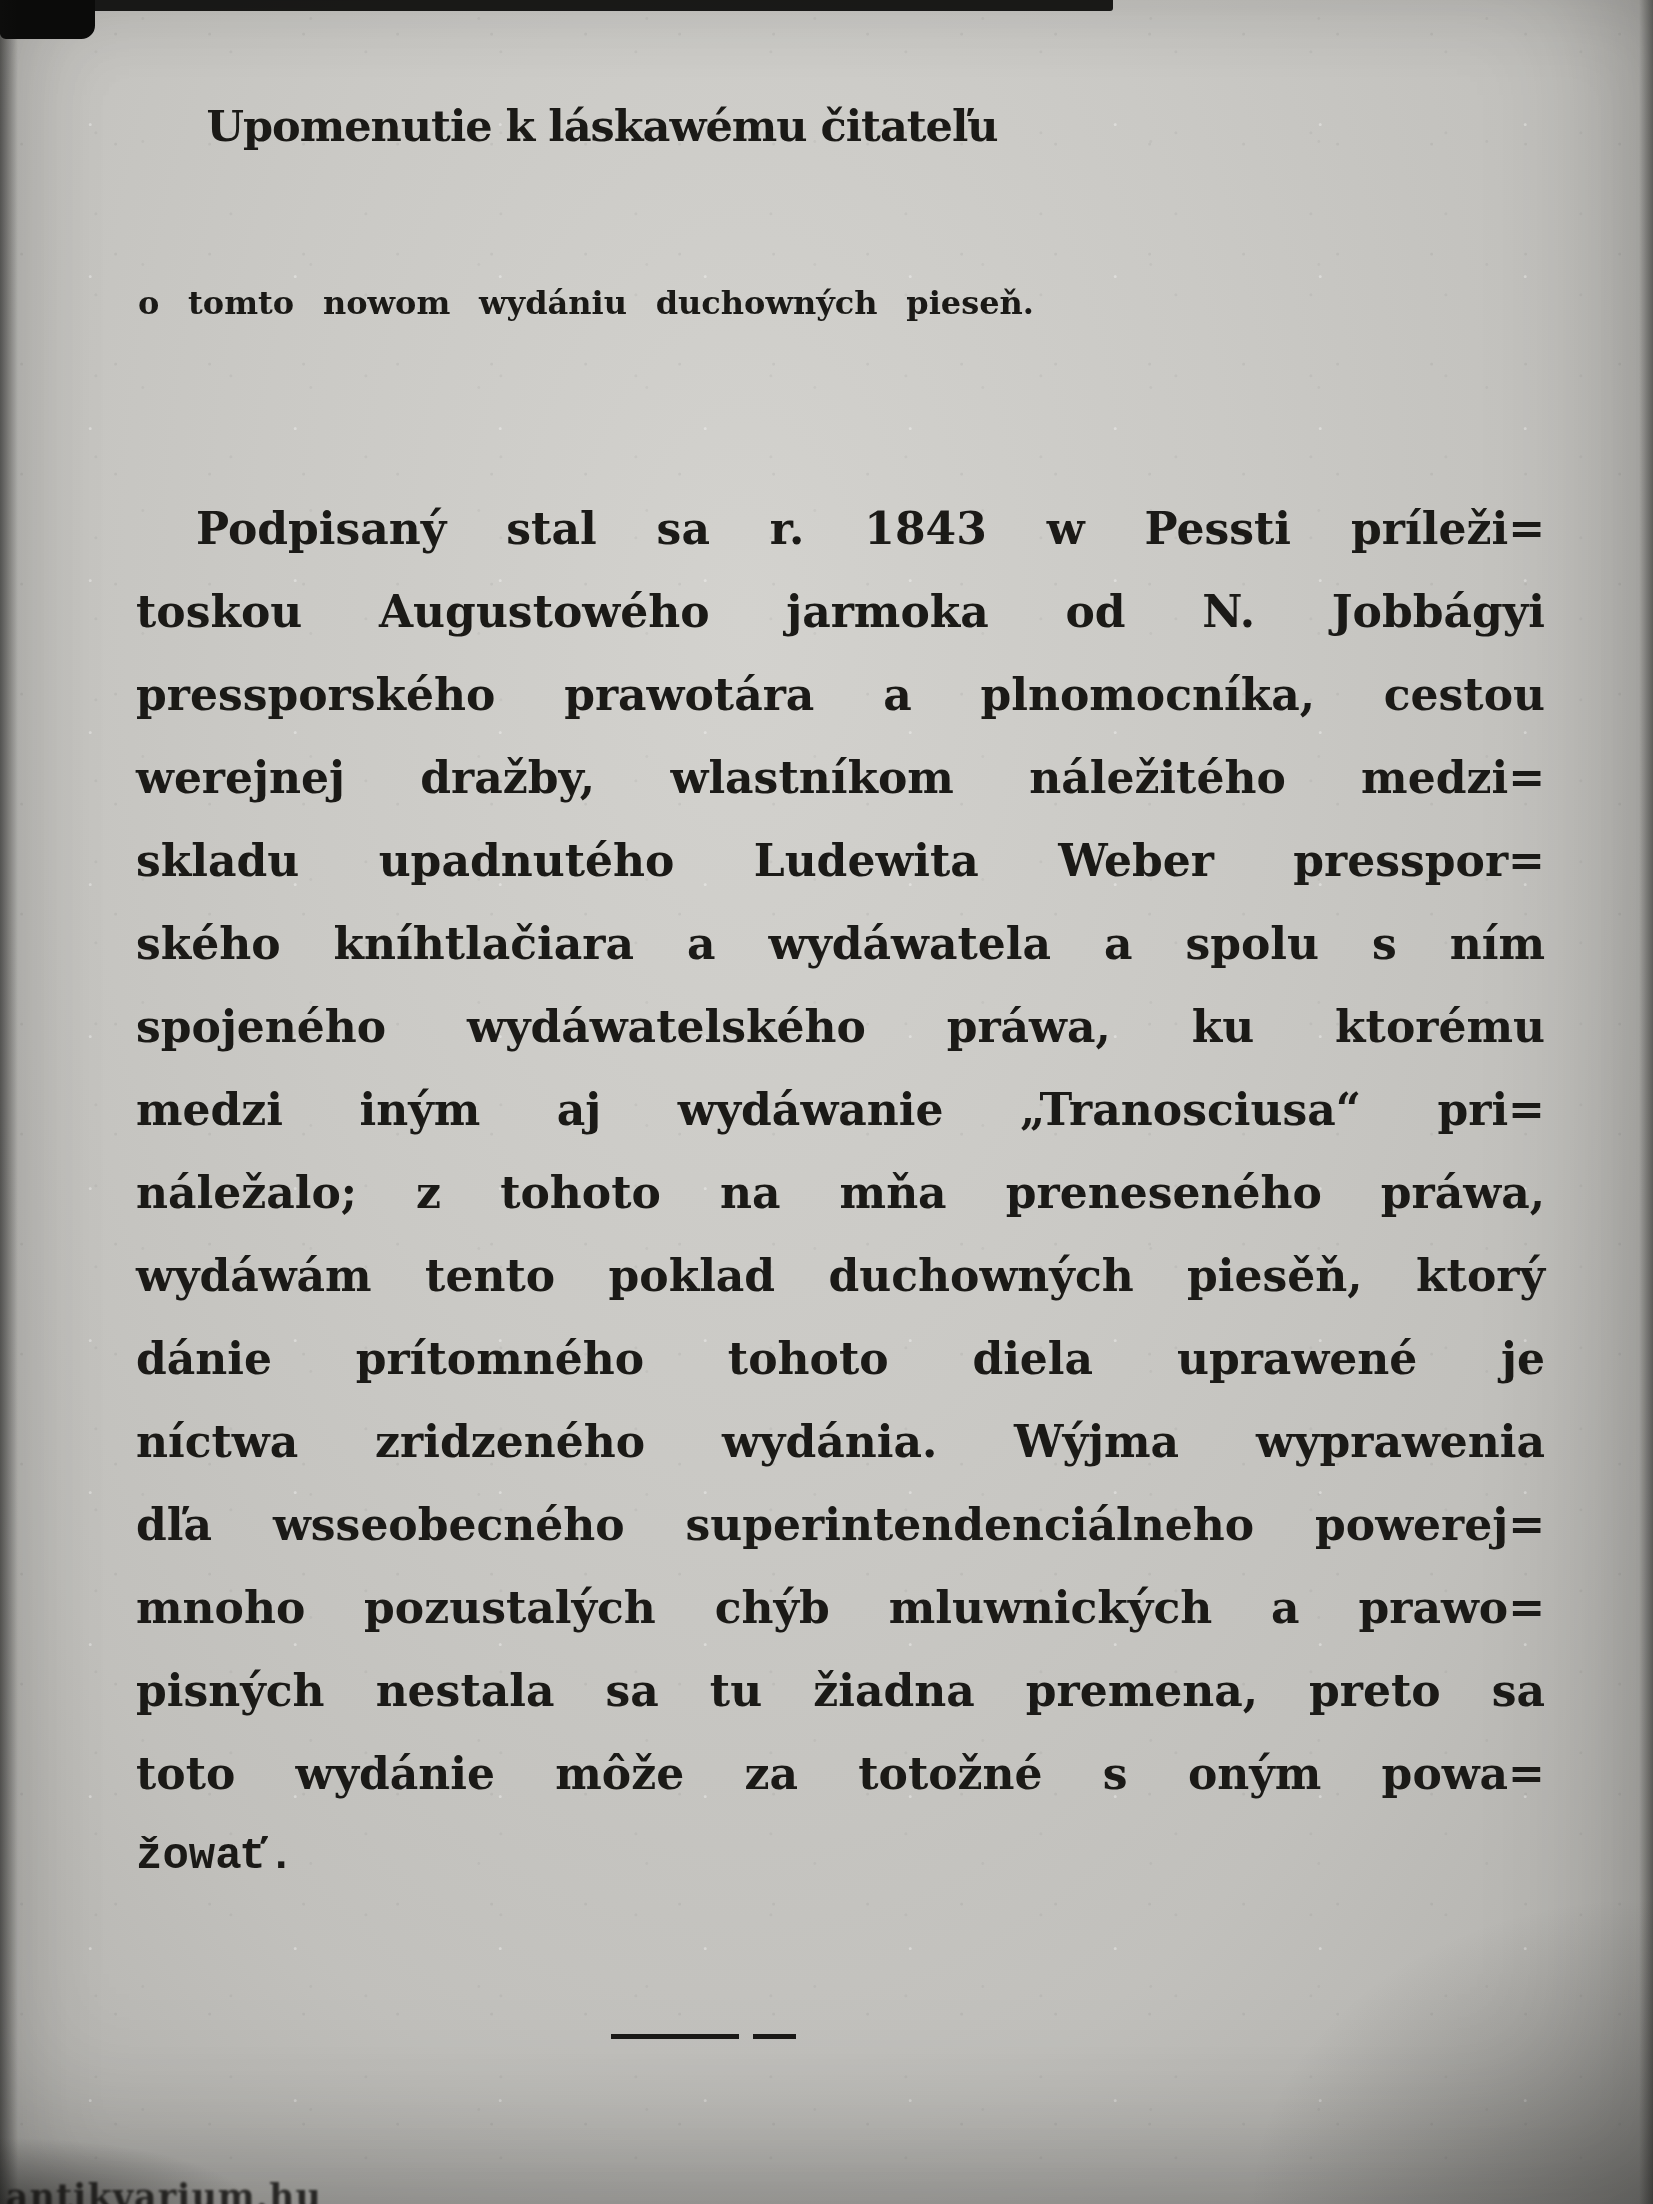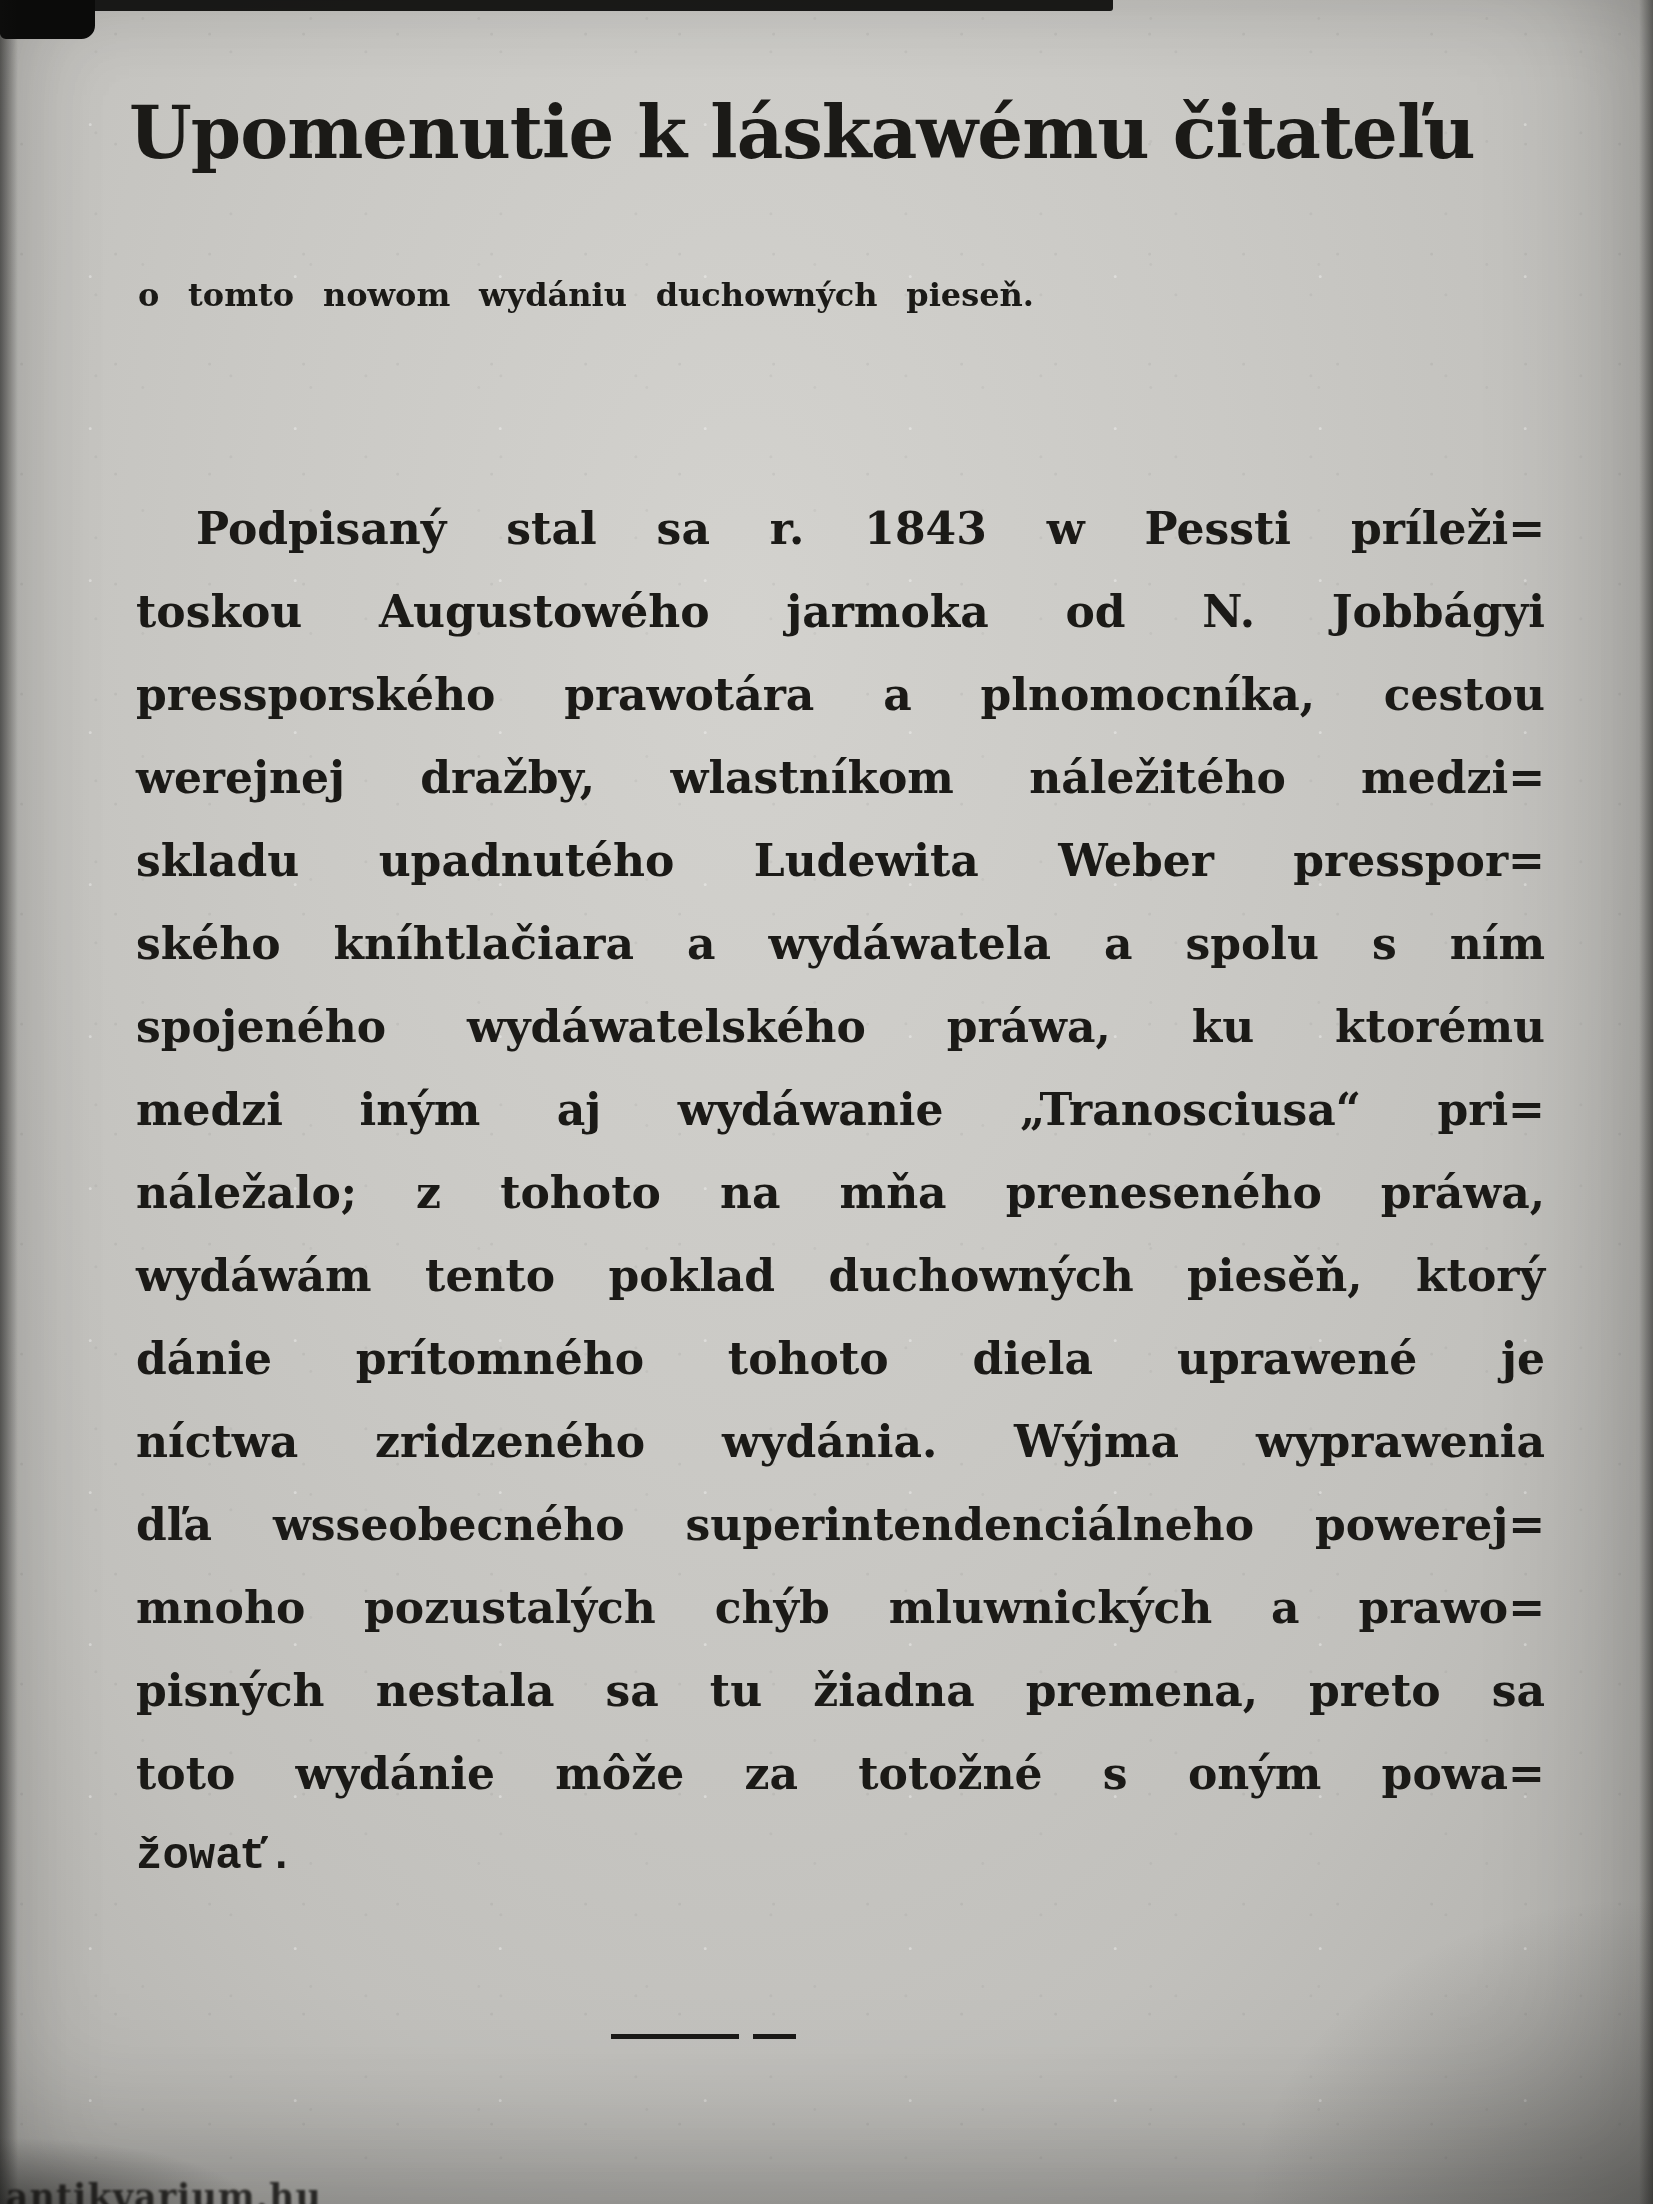--- a/index.html
+++ b/index.html
@@ -29,26 +29,26 @@
   .edge-left      { position:absolute; top:0; left:0; bottom:0; width:17.5px;
                     background:linear-gradient(to right, rgba(15,15,14,.55), rgba(15,15,14,0)); }
   .edge-right     { position:absolute; top:0; right:0; bottom:0; width:15.5px;
                     background:linear-gradient(to left, rgba(20,20,18,.5), rgba(20,20,18,0)); }
   .corner-bottom-left { position:absolute; left:0; bottom:0; width:252px; height:68px;
                     background:radial-gradient(ellipse at 0% 100%, rgba(25,25,23,.55), rgba(25,25,23,0) 70%); }
   .corner-bottom-right { position:absolute; right:0; bottom:0; width:408px; height:311px;
                     background:radial-gradient(ellipse at 100% 100%, rgba(25,25,23,.35), rgba(25,25,23,0) 70%); }
 
   .title {
-    position:absolute; top:85px; left:124px; width:924px; margin:5px;
-    font-size:72px; font-weight:bold; letter-spacing:-1px;
-    text-align:left; white-space:nowrap;
+    position:absolute; top:85px; left:124px; width:924px; margin:16px;
+    font-size:43px; font-weight:bold; letter-spacing:-1px;
+    text-align:center; white-space:nowrap;
   }
   .subtitle {
-    position:absolute; top:276px; left:124px; width:924px;
+    position:absolute; top:284px; left:124px; width:924px;
     font-size:32px; font-weight:bold; word-spacing:.55em;
     text-align:center; white-space:nowrap;
   }
 
   .body-block {
     position:absolute; top:487px; left:136px; width:1409px;
     font-size:44px; font-weight:bold;
   }
   .line {
     height:83px; line-height:83px;

